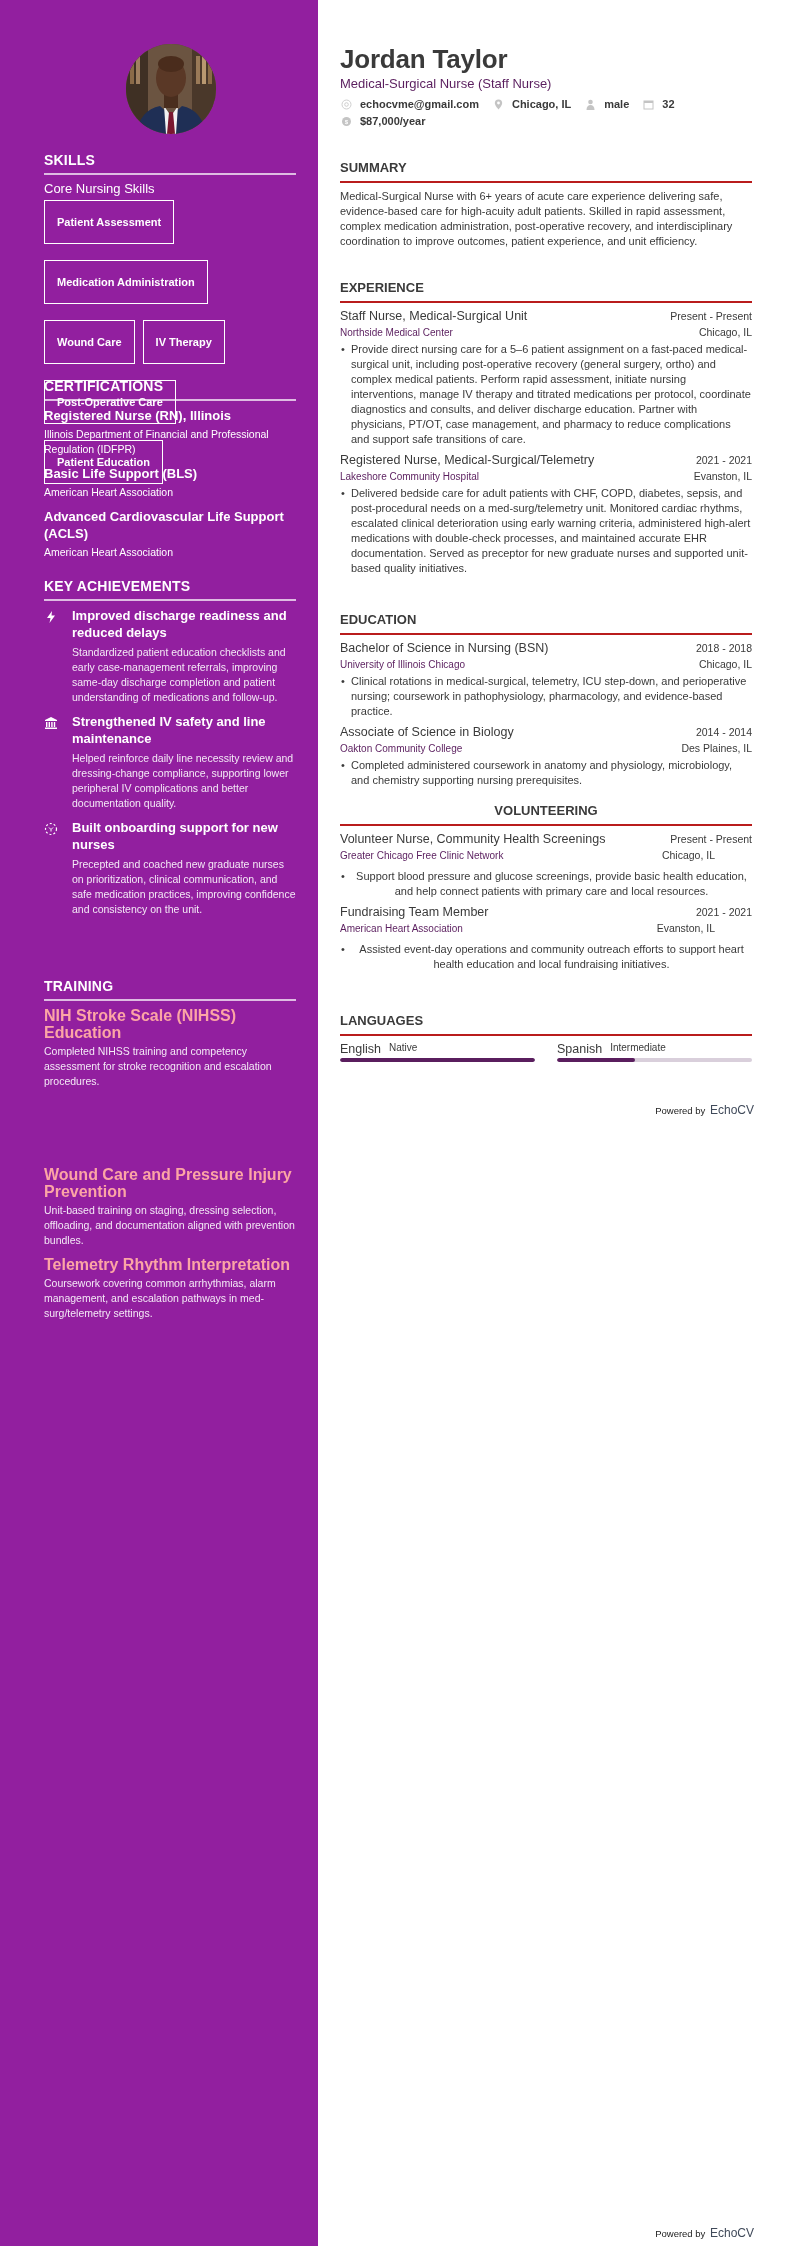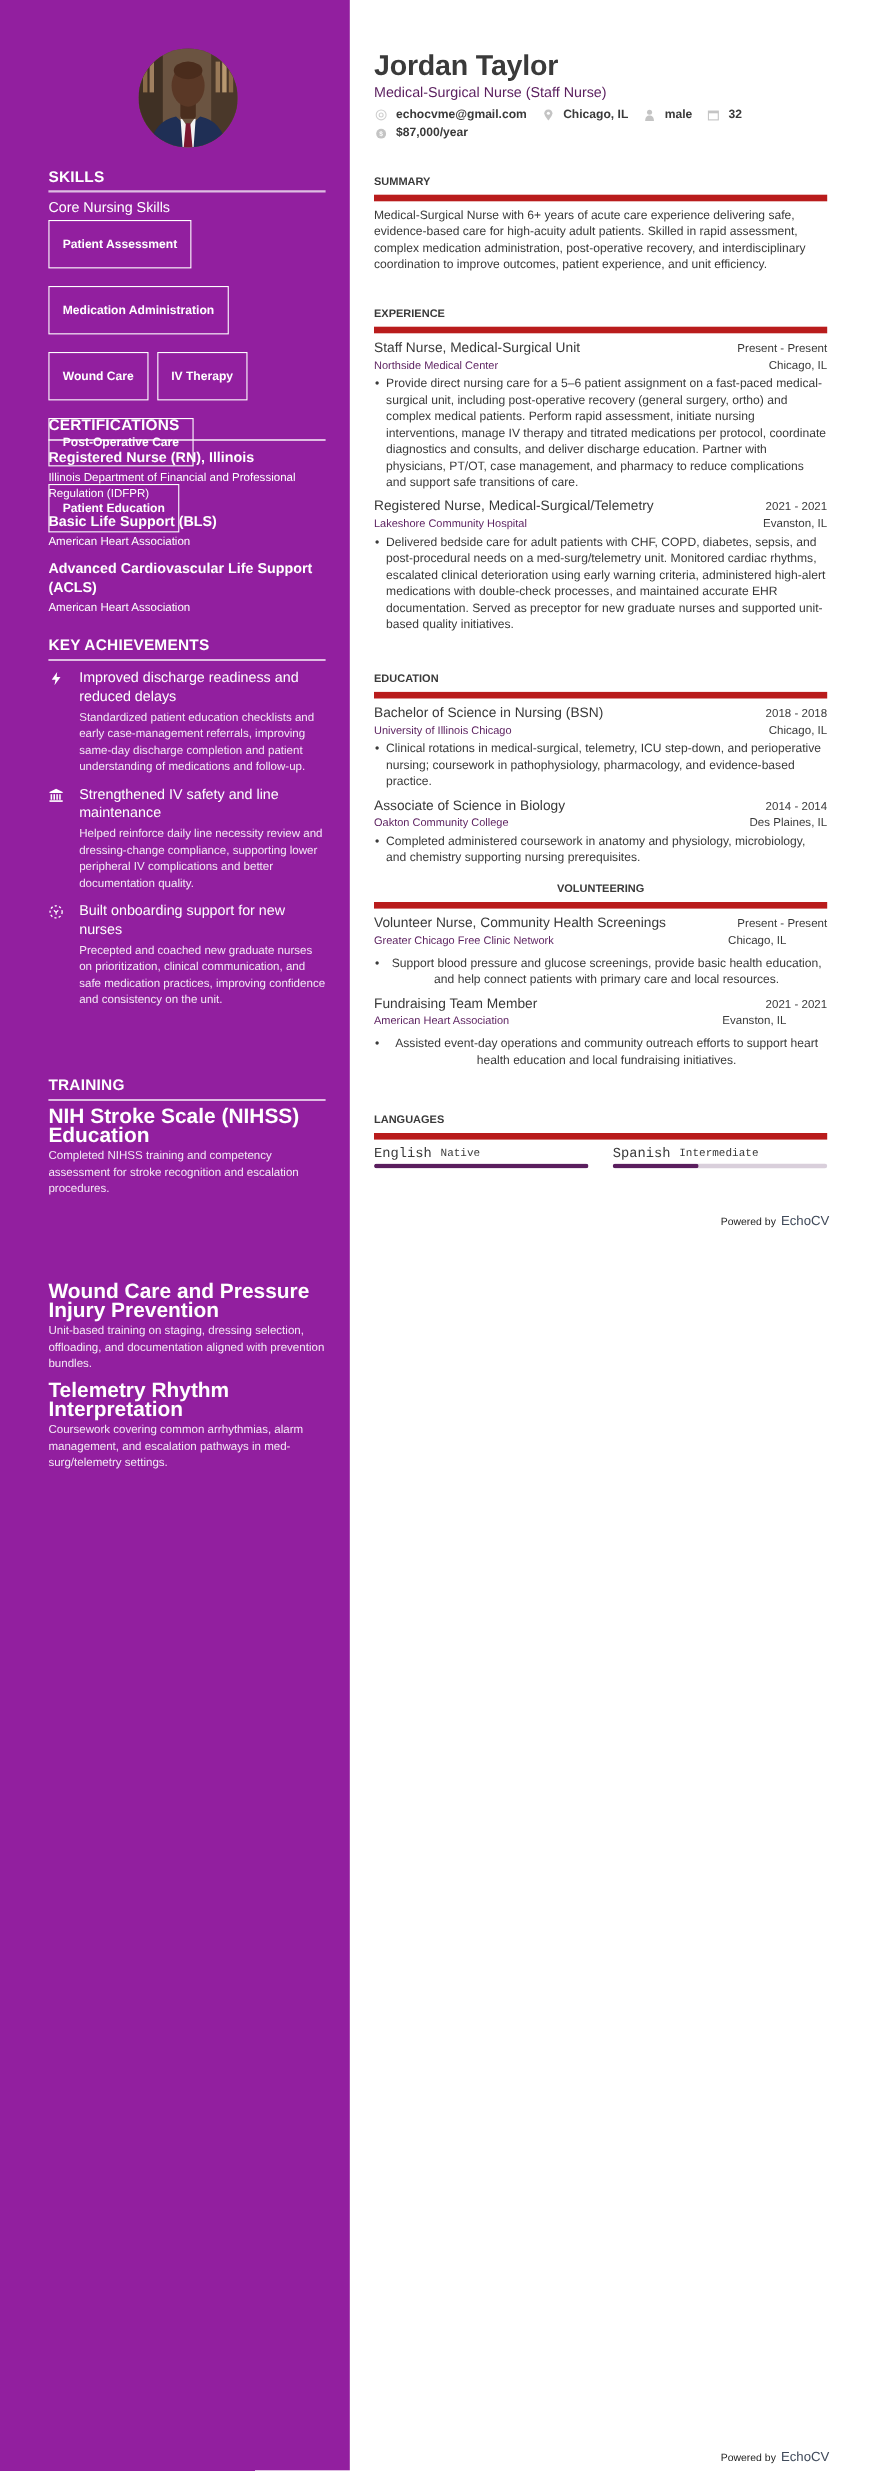--- a/index.html
+++ b/index.html
@@ -20,56 +20,56 @@
     .chips .break { flex-basis: 100%; height: 0; }
 
     .certs { position: absolute; top: 378px; left: 44px; width: 252px; }
     .cert { margin-bottom: 8px; }
     .cert-name { font-size: 13px; font-weight: 700; color: #ffffff; line-height: 17px; }
     .cert-issuer { font-size: 10.5px; color: #ffffff; line-height: 15px; margin-top: 3px; }
 
     .achievements { position: absolute; top: 578px; left: 44px; width: 252px; }
     .ach { position: relative; padding-left: 28px; margin-bottom: 8px; }
     .ach-icon { position: absolute; left: 0; top: 3px; width: 14px; height: 14px; }
-    .ach-title { font-size: 13px; font-weight: 400; color: #ffffff; line-height: 17px; }
+    .ach-title { font-size: 13px; font-weight: 700; color: #ffffff; line-height: 17px; }
     .ach-desc { font-size: 10.5px; color: #f4e9f6; line-height: 15px; margin-top: 4px; }
 
     .training { position: absolute; top: 978px; left: 44px; width: 252px; }
     .training-item { margin-bottom: 8px; }
-    .training-name { font-size: 19px; font-weight: 700; color: #ffffff; line-height: 17px; }
+    .training-name { font-size: 16px; font-weight: 700; color: #fca5a5; line-height: 17px; }
     .training-desc { font-size: 10.5px; color: #f4e9f6; line-height: 15px; margin-top: 3px; }
     .training-cont { position: absolute; top: 1166px; left: 44px; width: 252px; }
     .name { position: absolute; top: 44px; left: 340px; font-size: 26px; font-weight: 700; color: #3a3a3a; letter-spacing: -0.2px; }
     .role { position: absolute; top: 76px; left: 340px; font-size: 13px; color: #5a1e5e; }
     .contacts { position: absolute; top: 98px; left: 341px; width: 420px; font-size: 11px; font-weight: 700; color: #3a3a3a; }
     .contact-row { display: flex; align-items: flex-start; height: 17px; }
     .contact-item { display: flex; align-items: center; margin-right: 14px; }
     .contact-icon { width: 11px; height: 11px; margin-right: 8px; display: inline-block; }
 
     .section { position: absolute; left: 340px; width: 412px; }
-    .section-title { font-size: 10px; color: #3a3a3a; text-transform: uppercase; padding-bottom: 6px; border-bottom: 6px solid #b91c1c; margin-bottom: 6px; }
+    .section-title { font-size: 13px; color: #3a3a3a; text-transform: uppercase; padding-bottom: 6px; border-bottom: 2px solid #b91c1c; margin-bottom: 6px; }
     .summary-text { font-size: 11px; line-height: 15px; color: #3a3a3a; }
 
     .entry { margin-bottom: 6px; }
     .entry-head { display: flex; justify-content: space-between; align-items: baseline; }
     .entry-title { font-size: 12.5px; color: #3a3a3a; }
     .entry-title.bold { font-weight: 400; }
     .entry-date { font-size: 10.5px; color: #3a3a3a; }
     .entry-sub { display: flex; justify-content: space-between; align-items: baseline; margin-top: 3px; }
     .entry-org { font-size: 10px; color: #5a1e5e; }
     .entry-loc { font-size: 10.5px; color: #3a3a3a; }
     .entry-loc.inset { margin-right: 37px; }
     .bullets { list-style: none; margin-top: 4px; }
     .bullets li { position: relative; padding-left: 11px; font-size: 11px; line-height: 15px; color: #3a3a3a; }
     .bullets li::before { content: "•"; position: absolute; left: 1px; top: 0; }
     .bullets.spaced { margin-top: 8px; }
 
     .langs { display: flex; justify-content: space-between; }
     .lang { width: 195px; }
-    .lang-head { display: flex; align-items: center; font-family: Liberation Mono, monospace; }
+    .lang-head { display: flex; align-items: flex-start; }
     .lang-name { font-size: 12.5px; color: #3a3a3a; margin-right: 8px; }
     .lang-level { font-size: 10px; color: #3a3a3a; }
     .lang-bar { margin-top: 2px; height: 4px; border-radius: 2px; background: #d9cfdb; overflow: hidden; }
     .lang-fill { height: 100%; background: #5a1e5e; border-radius: 2px; }
 
     .powered { position: absolute; right: 40px; font-size: 9.5px; color: #222; }
     .powered .brand { font-size: 12px; color: #404a5a; margin-left: 2px; }
   </style>
 </head>
 <body>

